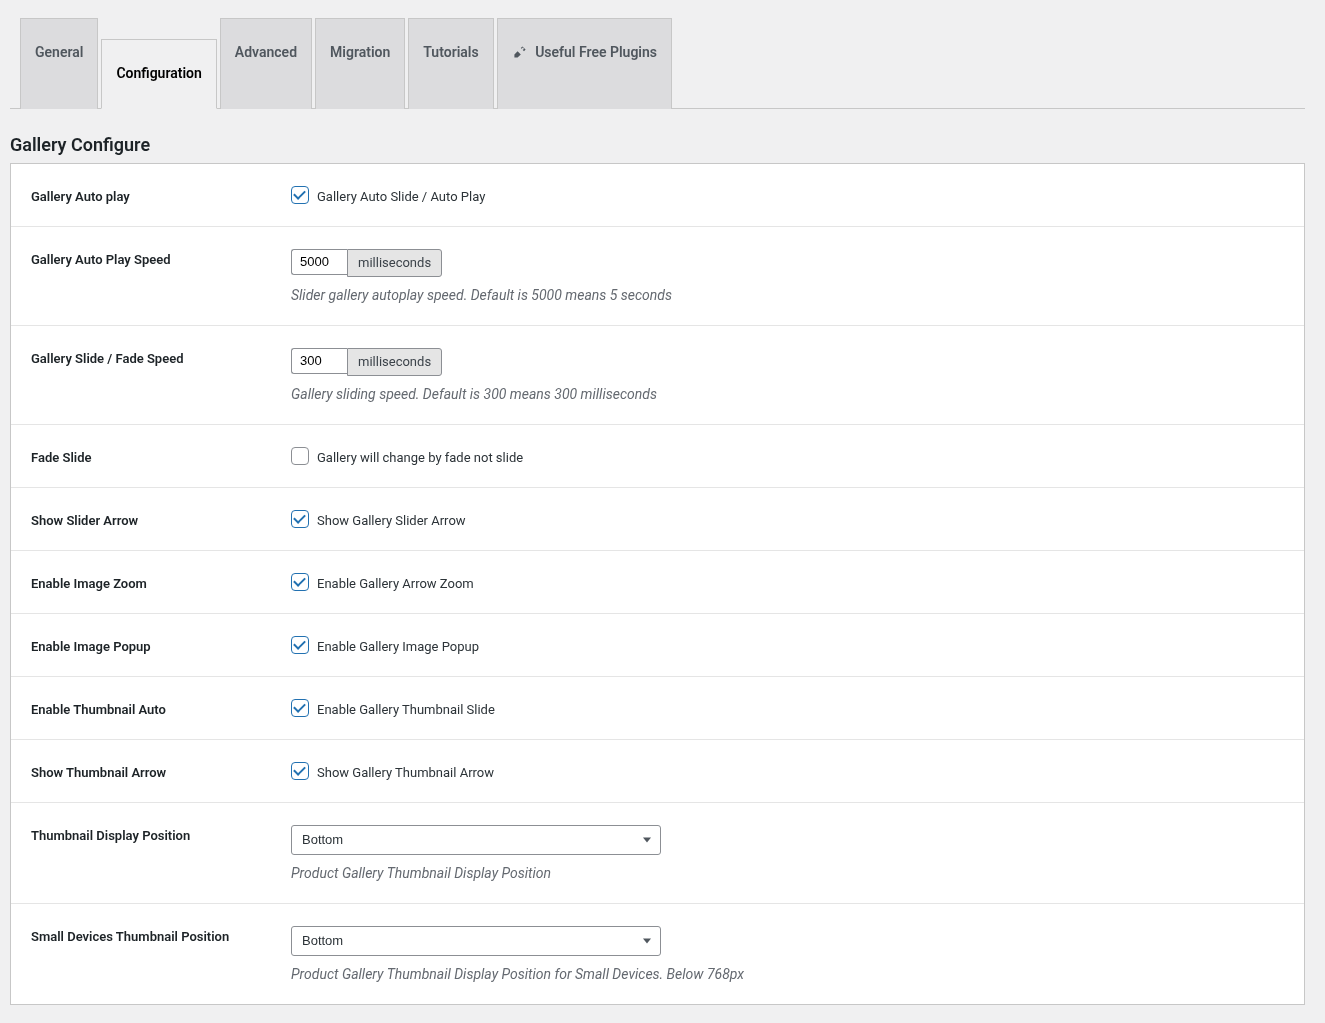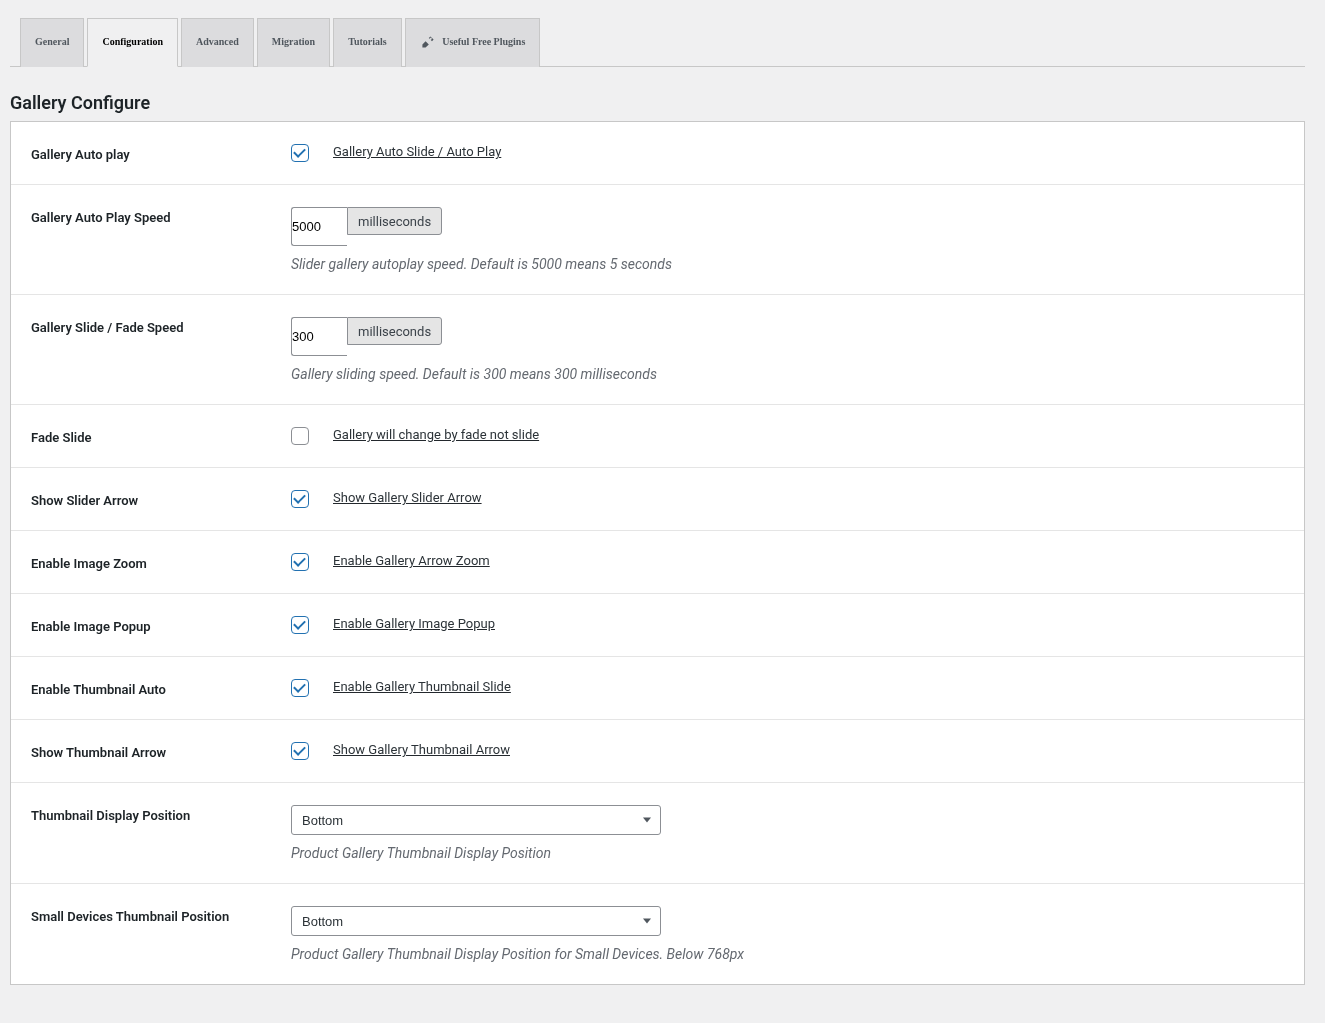--- a/index.html
+++ b/index.html
@@ -15,37 +15,37 @@
     }
     .nav-tabs {
       display: flex;
       border-bottom: 1px solid #c7c7c7;
       margin-bottom: 0;
       padding-left: 10px;
       padding-top: 8px;
     }
     .nav-tab {
       display: inline-block;
-      padding: 16px 14px;
+      padding: 24px 14px;
       margin: 0 3px -1px 0;
       background: #dcdcde;
       border: 1px solid #c7c7c7;
       border-bottom: none;
       color: #50575e;
       text-decoration: none;
       cursor: pointer;
-      font-size: 10px;
+      font-size: 14px;
       line-height: 1.4;
       font-weight: 600;
-      font-family: Liberation Serif, serif;
     }
     .nav-tab.active {
       background: #f0f0f1;
       border-bottom: 1px solid #f0f0f1;
       color: #000;
+      margin-top: 21px;
     }
     .nav-tab .dashicon {
       display: inline-block;
       width: 16px;
       height: 16px;
       vertical-align: middle;
       margin-right: 4px;
       position: relative;
       top: -1px;
     }
@@ -80,23 +80,22 @@
       font-weight: 600;
       font-size: 13px;
       color: #1d2327;
       padding-top: 3px;
     }
     .row-field {
       flex: 1;
     }
     .checkbox-wrap {
       display: flex;
-      align-items: flex-start;
-      gap: 24px;
-      text-decoration: underline;
+      align-items: flex-end;
+      gap: 8px;
     }
     .custom-checkbox {
       appearance: none;
       -webkit-appearance: none;
       width: 18px;
       height: 18px;
       border: 1px solid #8c8f94;
       border-radius: 4px;
       background: #fff;
       cursor: pointer;
@@ -122,26 +121,26 @@
     .checkbox-label {
       font-size: 13px;
       color: #2c3338;
     }
     .input-group {
       display: flex;
       align-items: stretch;
     }
     .input-group input[type="text"] {
       width: 56px;
-      padding: 4px 0;
+      padding: 4px 8px;
       border: 1px solid #8c8f94;
       border-radius: 3px 0 0 3px;
       border-right: none;
       font-size: 13px;
-      height: 39px;
+      height: 26px;
     }
     .input-group .addon {
       display: inline-flex;
       align-items: center;
       padding: 0 10px;
       background: #e5e5e5;
       border: 1px solid #8c8f94;
       border-radius: 0 3px 3px 0;
       font-size: 13px;
       color: #3c434a;

